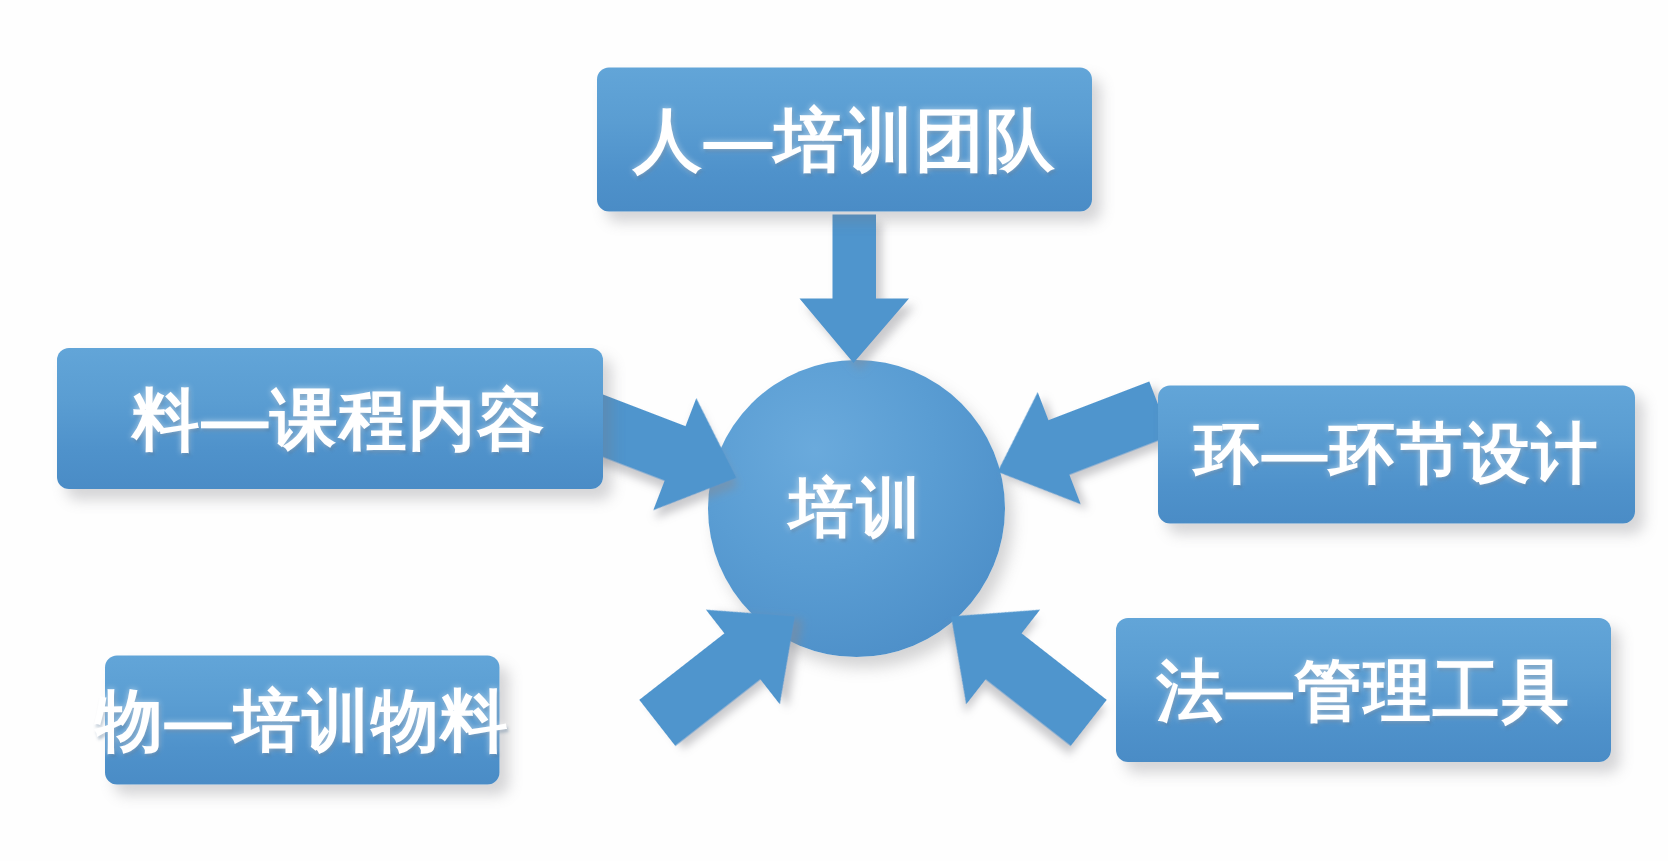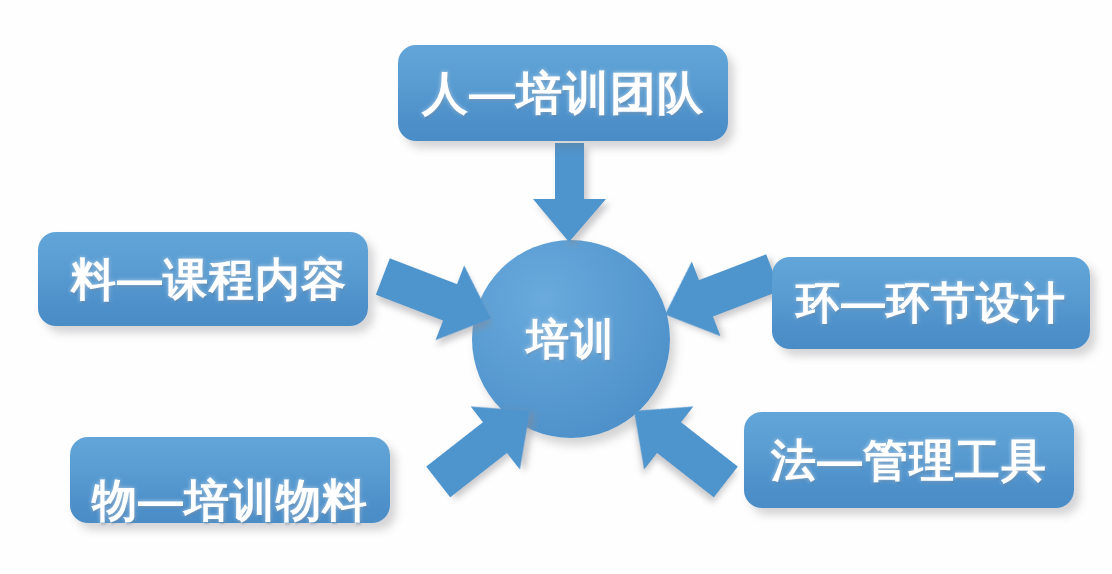--- a/index.html
+++ b/index.html
@@ -15,21 +15,21 @@
   }
   #stage {
     position: relative;
     width: 1112px;
     height: 574px;
     background: #fefefe;
   }
   
   .node-box {
     position: absolute;
-    border-radius: 18px;
+    border-radius: 8px;
     background: linear-gradient(180deg, #62a5d8 0%, #5a9dd2 38%, #4f92cb 72%, #4a8cc6 100%);
     box-shadow: 6px 7px 9px rgba(120,120,125,0.30);
     display: flex;
     align-items: center;
     justify-content: center;
     box-sizing: border-box;
   }
   .node-label {
     color: #ffffff;
     font-weight: 700;
@@ -169,29 +169,29 @@
       <g transform="rotate(38 61 48)">
         <polygon class="arrow-shape" filter="url(#shRL)" fill="url(#gRL)" points="120,28 48,28 48,8 4,48 48,88 48,67 120,67"></polygon>
       </g>
     </svg>
   </div>
 
   <div class="node-box" style="left:398px; top:45px; width:330px; height:96px;">
     <span class="node-label" style="font-size:46px;">人—培训团队</span>
   </div>
 
-  <div class="node-box" style="left:38px; top:232px; width:330px; height:94px;padding-left:12px;">
+  <div class="node-box" style="left:38px; top:232px; width:364px; height:94px;padding-left:12px;">
     <span class="node-label" style="font-size:45px;">料—课程内容</span>
   </div>
 
   <div class="node-box" style="left:772px; top:236px; width:318px; height:92px;margin-top:21px;">
     <span class="node-label" style="font-size:44px;">环—环节设计</span>
   </div>
 
-  <div class="node-box" style="left:70px; top:437px; width:320px; height:86px;align-items:flex-end;">
+  <div class="node-box" style="left:70px; top:437px; width:263px; height:86px;">
     <span class="node-label" style="font-size:45px;">物—培训物料</span>
   </div>
 
   <div class="node-box" style="left:744px; top:412px; width:330px; height:96px;">
     <span class="node-label" style="font-size:45px;">法—管理工具</span>
   </div>
 
 </div>
 
 </body></html>

